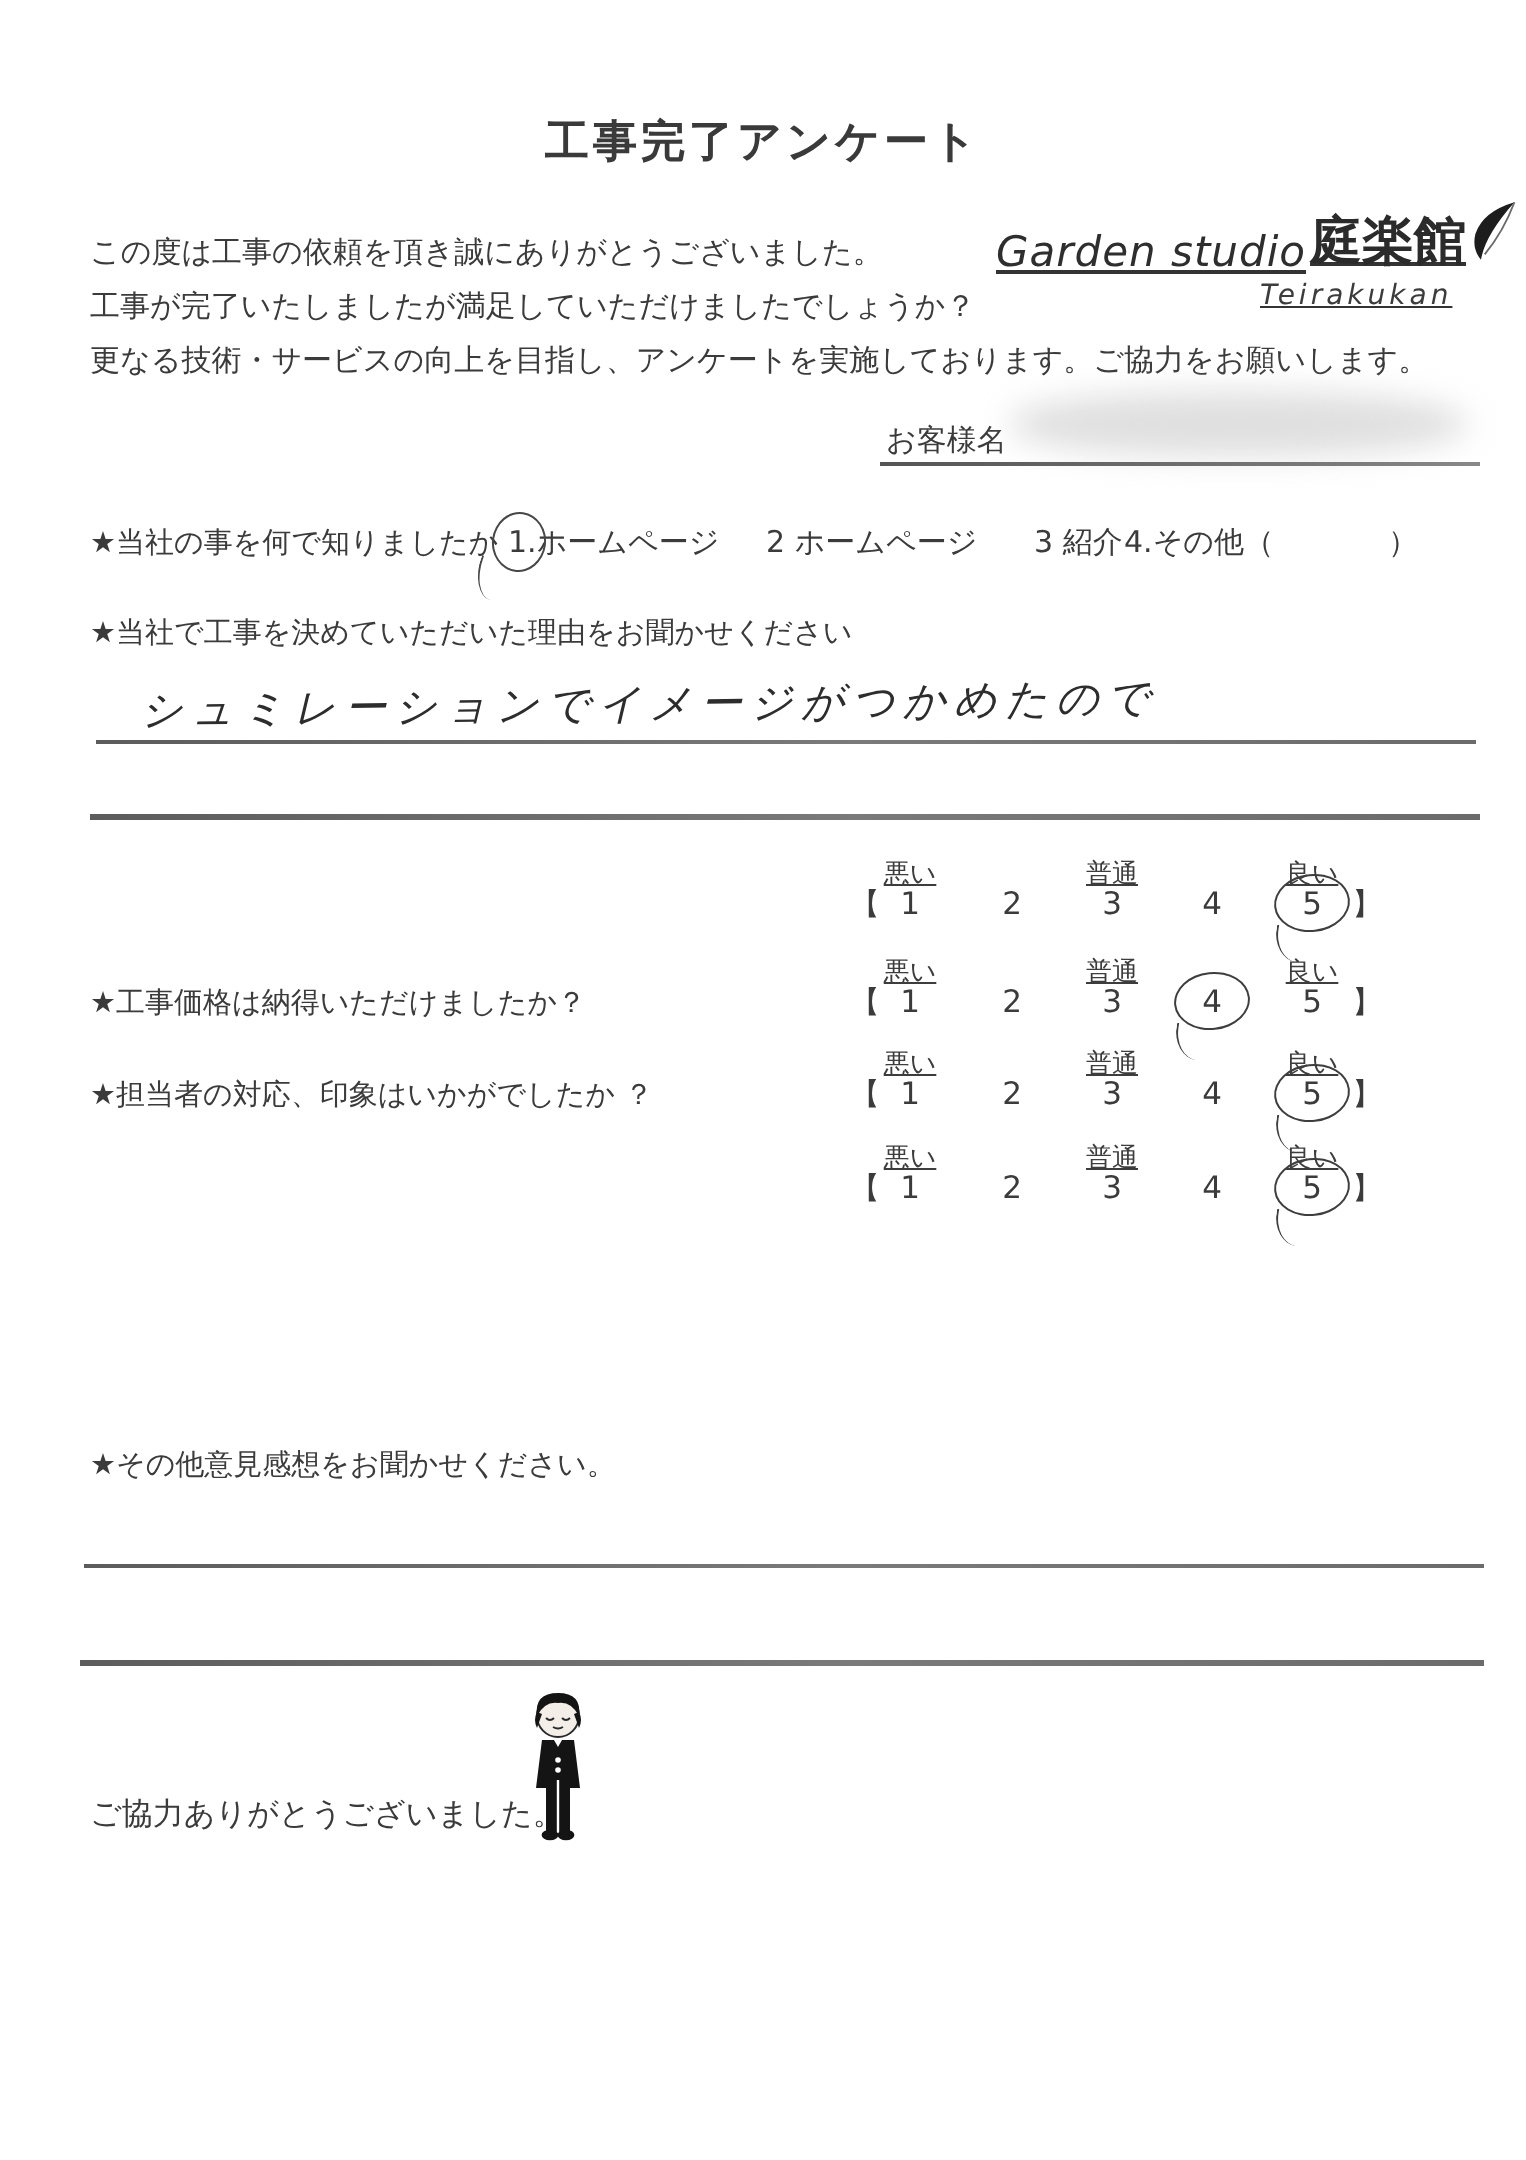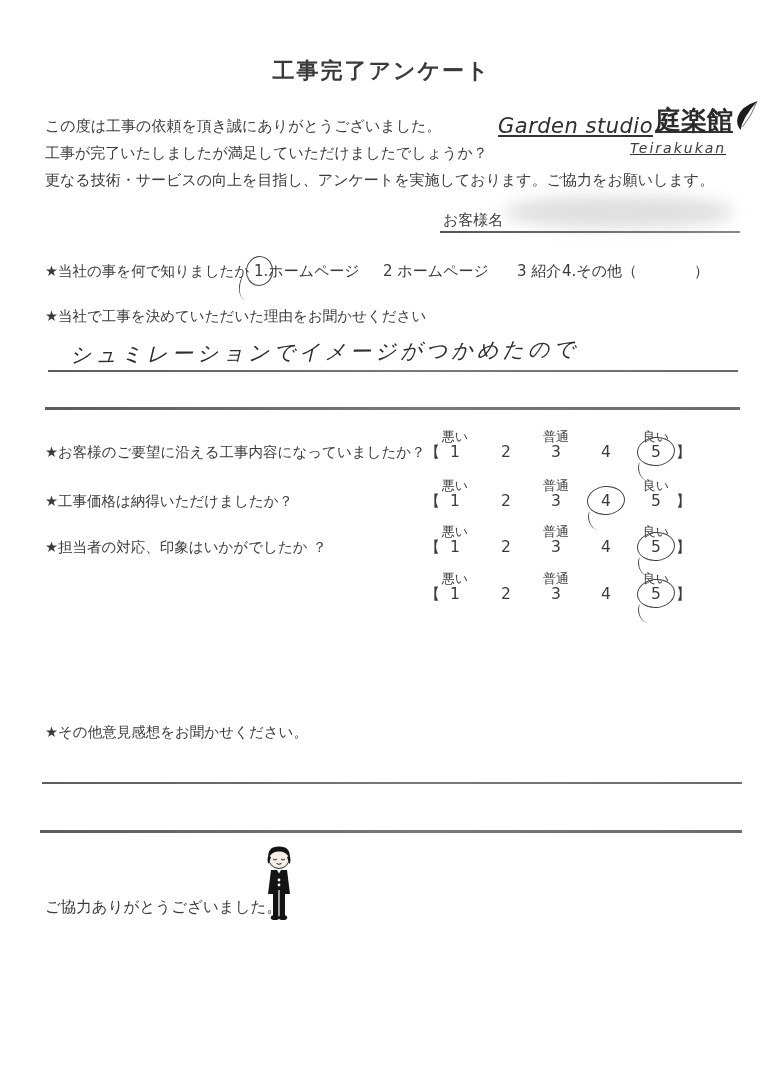--- a/index.html
+++ b/index.html
@@ -40,21 +40,21 @@
   .handwriting {
     left:70px; top:338px; font-size:21px; letter-spacing:4px; color:#2d2d2d;
     transform:rotate(-0.7deg); font-style:italic; white-space:nowrap;
   }
   .hline { height:2px; background:linear-gradient(90deg,#5c5c5c,#7a7a7a 55%,#6b6b6b); }
   .hline.thick { height:2.5px; }
   
   .rating-row { left:45px; width:700px; height:48px; }
   .rating-q { position:absolute; left:0; top:15px; font-size:14.5px; color:#3b3b3b; white-space:nowrap; }
   .scale { position:absolute; left:380px; top:0; width:290px; height:48px; }
-  .scale-word { position:absolute; top:0; width:44px; text-align:center; font-size:13px; color:#3d3d3d; }
+  .scale-word { position:absolute; top:0; width:44px; text-align:center; font-size:13px; color:#3d3d3d;text-decoration:underline; }
   .scale-word.low  { left:8px; }
   .scale-word.mid  { left:109px; }
   .scale-word.high { left:209px;text-align:center; }
   .bracket { position:absolute; top:15px; font-size:15px; color:#3b3b3b; }
   .bracket.open { left:0px; }
   .bracket.close { left:251px; }
   .num-cell { position:absolute; top:15px; width:30px; text-align:center; font-size:15.5px; color:#3b3b3b; }
   .num-cell.n1 { left:15px; } .num-cell.n2 { left:66px; } .num-cell.n3 { left:116px; }
   .num-cell.n4 { left:166px; } .num-cell.n5 { left:216px; }
   .sel-circle { display:none; position:absolute; left:50%; top:50%; width:38px; height:29px;
@@ -110,21 +110,20 @@
     <span class="opt-num"><span>4.</span></span><span>その他（</span>
   </div>
   <div class="abs opt" style="left:694px; top:262px;">）</div>
 
   <div class="abs q-label" style="left:45px; top:307px;">★当社で工事を決めていただいた理由をお聞かせください</div>
   <div class="abs handwriting">シュミレーションでイメージがつかめたので</div>
   <div class="abs hline" style="left:48px; top:370px; width:690px;"></div>
   <div class="abs hline thick" style="left:45px; top:407px; width:695px;"></div>
 
   <div class="abs rating-row" style="top:428px;">
-    <span class="rating-q">★お客様のご要望に沿える工事内容になっていましたか？</span>
     <div class="scale">
       <span class="scale-word low">悪い</span>
       <span class="scale-word mid">普通</span>
       <span class="scale-word high">良い</span>
       <span class="bracket open">【</span>
       <span class="num-cell n1"><span>1</span></span>
       <span class="num-cell n2"><span>2</span></span>
       <span class="num-cell n3"><span>3</span></span>
       <span class="num-cell n4"><span>4</span></span>
       <span class="num-cell n5 circled"><span>5</span><span class="sel-circle"></span></span>

